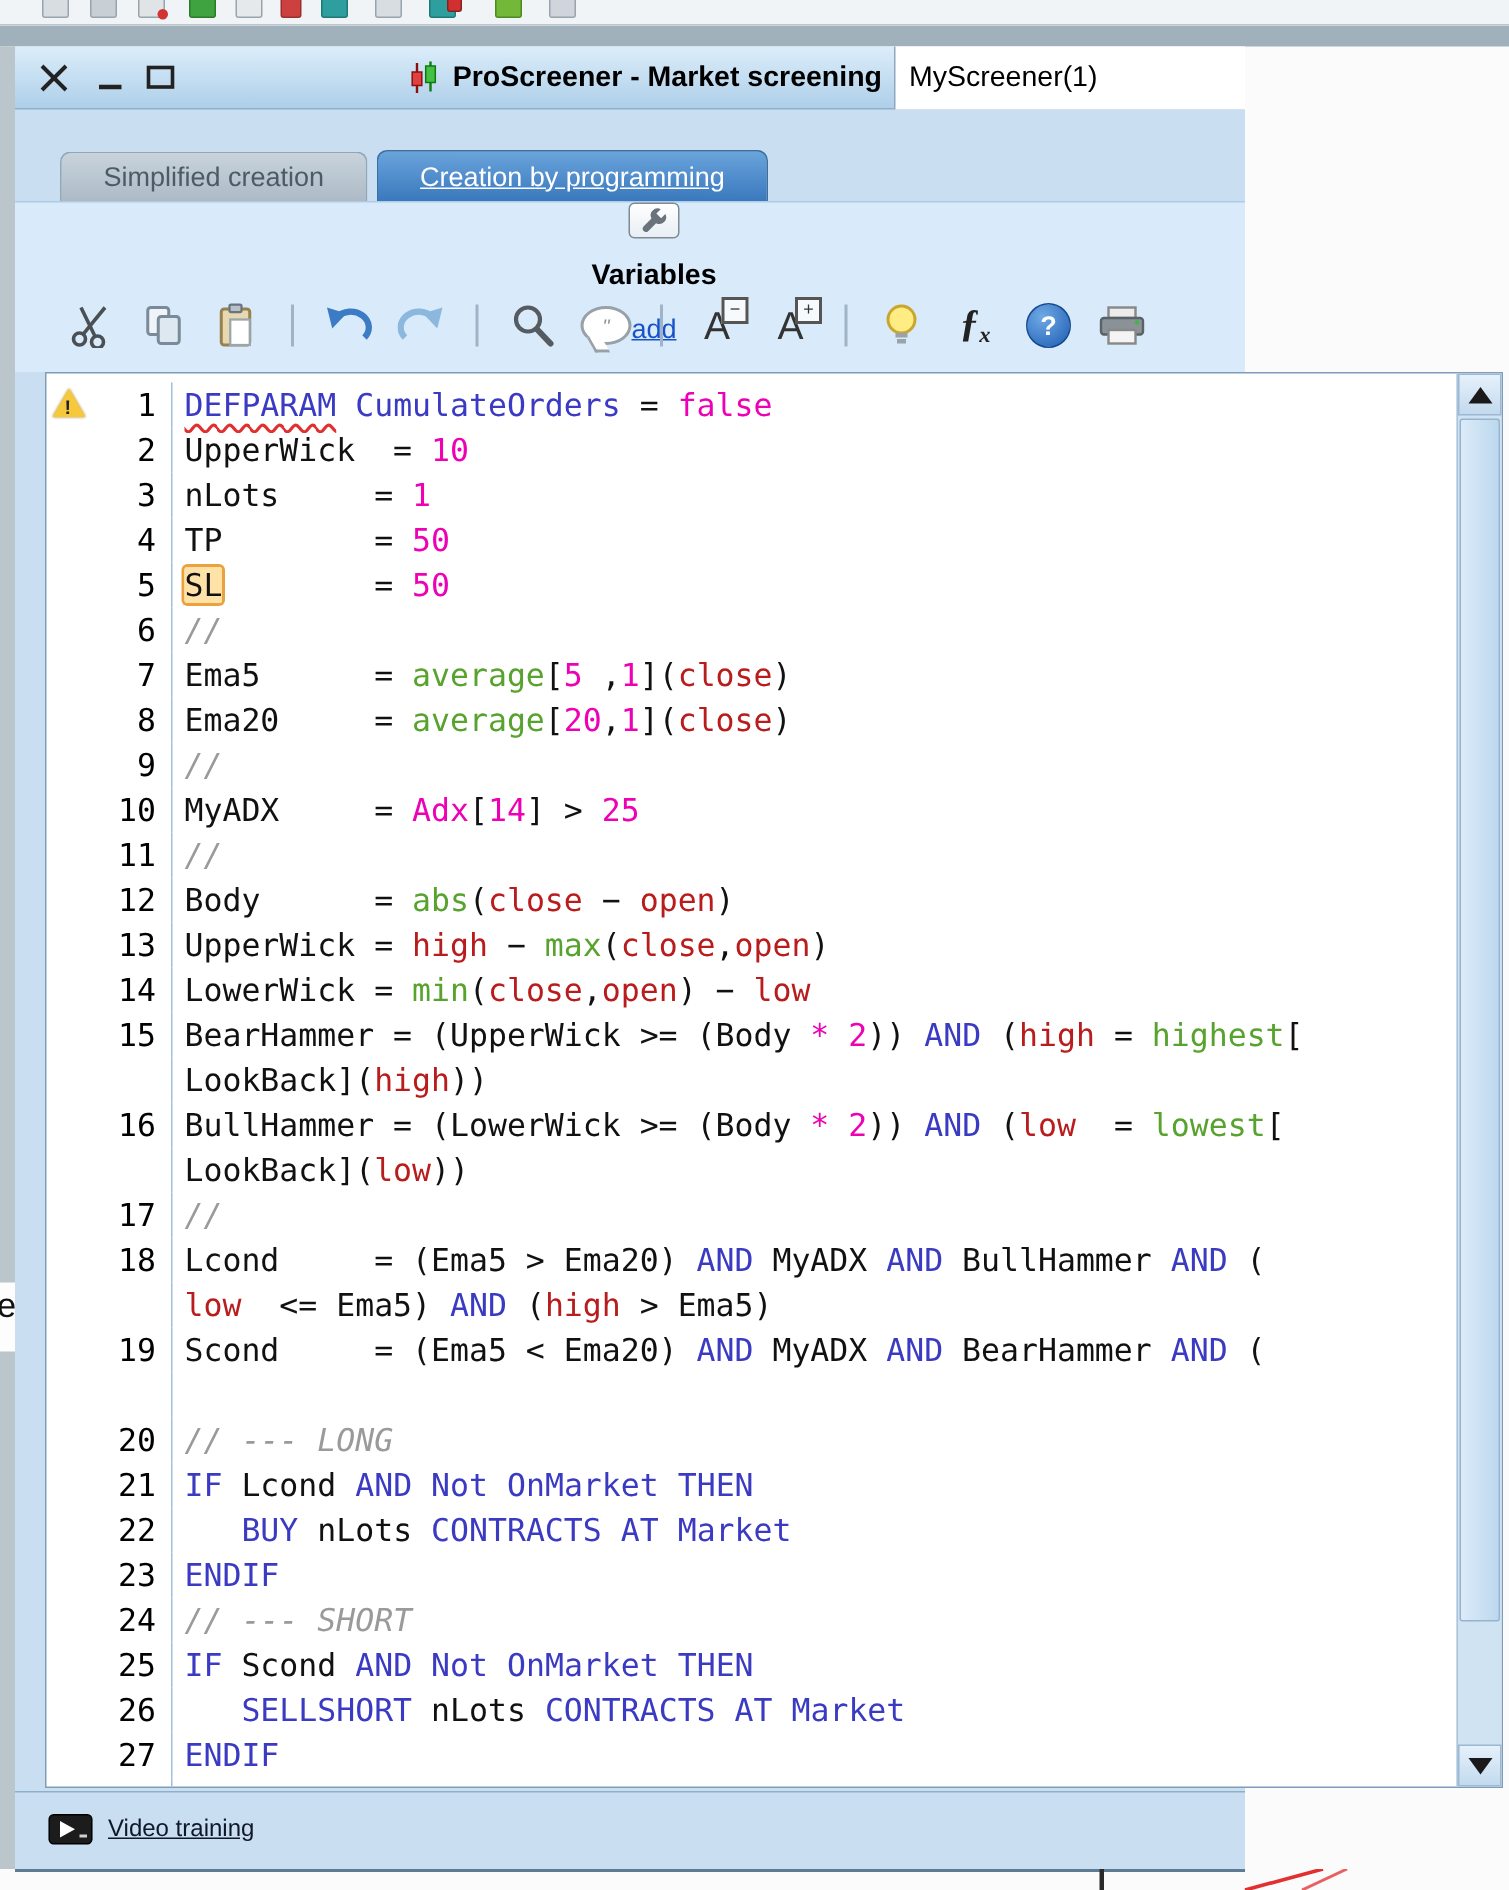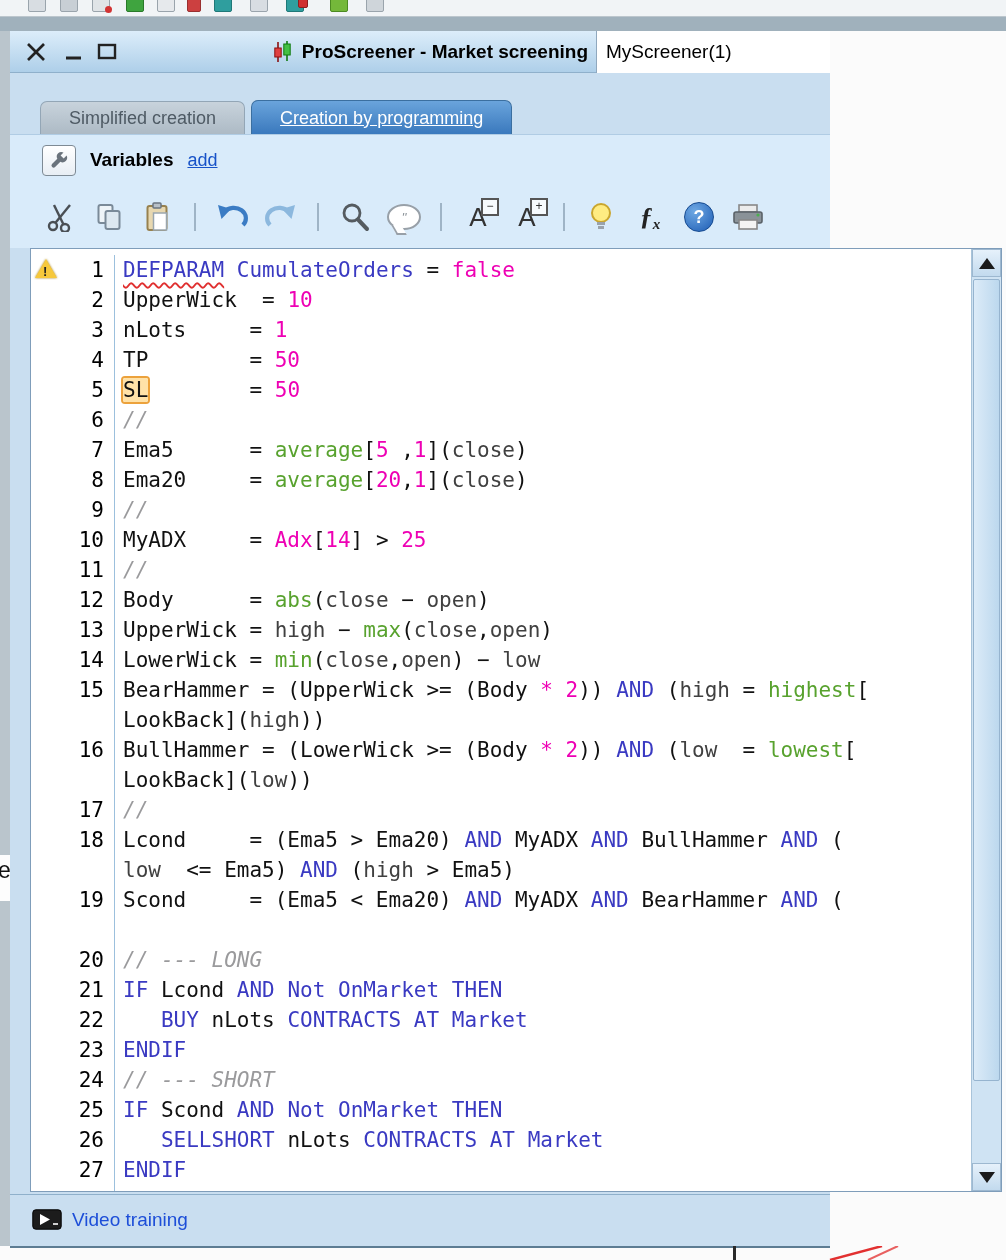--- a/index.html
+++ b/index.html
@@ -36,21 +36,21 @@
   .title-group{position:absolute;right:242px;top:0;height:42px;display:flex;align-items:center;gap:9px;}
   .title-text{font-size:19px;font-weight:bold;color:#000;white-space:nowrap;}
   .screener-tab{position:absolute;right:0;top:0;width:234px;height:42px;background:#ffffff;border-left:1px solid #90a8be;display:flex;align-items:center;padding-left:9px;box-sizing:border-box;font-size:19px;color:#000;cursor:pointer;}
 
   .tabs{position:absolute;left:30px;top:69px;height:35px;display:flex;gap:6px;align-items:center;}
   .tab{display:flex;align-items:center;padding:0 28px;font-size:18px;border-radius:7px 7px 0 0;border:1px solid #93a6b6;border-bottom:none;cursor:pointer;white-space:nowrap;}
   .tab-inactive{height:32px;background:linear-gradient(#c8d3dc,#adbac5);color:#4e5a64;}
   .tab-active{height:35px;background:linear-gradient(#6aa4dc,#3776bb);color:#fff;border-color:#3b6fa0;text-decoration:underline;}
 
   .panel{position:absolute;left:0;top:103px;width:100%;height:114px;background:#d9ebfa;border-top:1px solid #b0cce4;box-sizing:border-box;}
-  .varbar{position:absolute;left:0;top:0;width:100%;height:50px;display:flex;align-items:center;gap:14px;padding-left:32px;box-sizing:border-box;}
+  .varbar{position:absolute;left:0;top:0;width:100%;height:50px;display:flex;align-items:center;gap:14px;padding-left:32px;box-sizing:border-box;flex-direction:column;}
   .wrench-btn{width:34px;height:31px;background:linear-gradient(#ffffff,#e8eef4);border:1px solid #7e8a94;border-radius:4px;display:flex;align-items:center;justify-content:center;cursor:pointer;}
   .var-label{font-size:19px;font-weight:bold;color:#000;}
   .add-link{font-size:18px;color:#1752c8;text-decoration:underline;cursor:pointer;}
 
   .toolbar{position:absolute;left:0;top:52px;width:100%;height:60px;display:flex;align-items:center;gap:13px;padding-left:32px;box-sizing:border-box;}
   .tbtn{background:none;border:none;padding:0;margin:0;width:36px;height:36px;display:flex;align-items:center;justify-content:center;cursor:pointer;}
   .sep{width:2px;height:28px;background:#9fb4c6;margin:0 5px;}
   .font-ic{position:relative;width:30px;height:32px;}
   .font-A{font-size:26px;color:#333;font-weight:normal;line-height:32px;}
   .font-badge{position:absolute;top:-3px;right:-6px;width:14px;height:14px;border:2px solid #555;background:#f6fafе;background:#f6fafd;font-size:12px;line-height:12px;text-align:center;color:#333;}
@@ -61,39 +61,39 @@
   .help-circle{width:28px;height:28px;border-radius:50%;background:radial-gradient(circle at 35% 30%,#6fa9e4,#1d5cb4);border:1px solid #164a90;color:#fff;font-size:18px;font-weight:bold;display:flex;align-items:center;justify-content:center;}
 
   
   .editor{position:absolute;left:20px;top:217px;width:972px;height:944px;background:#fff;border:1px solid #7f9dba;box-sizing:border-box;}
   .code-rows{position:absolute;left:0;top:0;right:30px;bottom:0;overflow:hidden;padding-top:6px;font-family:"DejaVu Sans Mono",monospace;font-size:21px;}
   .crow{display:flex;height:30px;line-height:30px;white-space:pre;}
   .gut{width:84px;flex:none;text-align:right;padding-right:10px;box-sizing:border-box;color:#000;position:relative;border-right:1px solid #9cc0dd;}
   .cline{padding-left:8px;white-space:pre;}
   .tk-pln{color:#111;}
   .tk-kw{color:#3a3ac2;}
-  .tk-kwb{color:#404040;margin-top:40px;}
+  .tk-kwb{color:#b91c1c;margin-top:40px;}
   .tk-fn{color:#58a22e;}
   .tk-num{color:#ee00b4;margin-top:43px;}
   .tk-cmt{color:#9a9a9c;font-style:italic;}
   .tk-kwsq{color:#3a3ac2;text-decoration:underline wavy #e03030 2px;text-underline-offset:5px;}
   .tk-hl{color:#111;background:#ffe2a8;box-shadow:0 0 0 2px #eca23c;border-radius:2px;}
   .warn-icon{position:absolute;left:4px;top:2px;width:22px;height:22px;}
   .warn-tri{position:absolute;left:0;top:2px;width:0;height:0;border-left:11px solid transparent;border-right:11px solid transparent;border-bottom:19px solid #f6c83c;filter:drop-shadow(0 0 1px #a8821a);}
   .warn-ex{position:absolute;left:8px;top:8px;font:bold 13px/1 "Liberation Sans",sans-serif;color:#222;}
 
   .vscroll{position:absolute;top:0;right:0;bottom:0;width:30px;background:#cfe3f3;border-left:1px solid #a9c4da;box-sizing:border-box;}
   .sb-btn{position:absolute;left:0;width:100%;height:28px;background:linear-gradient(#e6f1fb,#c2daee);border:1px solid #9db8d0;box-sizing:border-box;display:flex;align-items:center;justify-content:center;cursor:pointer;}
   .sb-up{top:0;} .sb-down{bottom:0;}
   .tri-up{width:0;height:0;border-left:8px solid transparent;border-right:8px solid transparent;border-bottom:11px solid #1a1a1a;}
   .tri-down{width:0;height:0;border-left:8px solid transparent;border-right:8px solid transparent;border-top:11px solid #1a1a1a;}
   .sb-thumb{position:absolute;left:1px;right:1px;top:30px;height:800px;background:linear-gradient(90deg,#dcebf8,#bcd8ee);border:1px solid #96b4cf;border-radius:2px;cursor:pointer;}
 
   .bottombar{position:absolute;left:0;top:1163px;width:100%;height:50px;border-top:1px solid #8fb0cb;display:flex;align-items:center;gap:10px;padding-left:22px;box-sizing:border-box;background:#c9def0;}
-  .video-link{font-size:19px;color:#1d4ed8;cursor:pointer;}
+  .video-link{font-size:16px;color:#0f172a;text-decoration:underline;cursor:pointer;}
 </style>
 </head>
 <body>
 
 <div class="top-strip">
   <span class="ts ts-a"></span>
   <span class="ts ts-b"></span>
   <span class="ts ts-c"></span>
   <span class="ts ts-d"></span>
   <span class="ts ts-e"></span>

